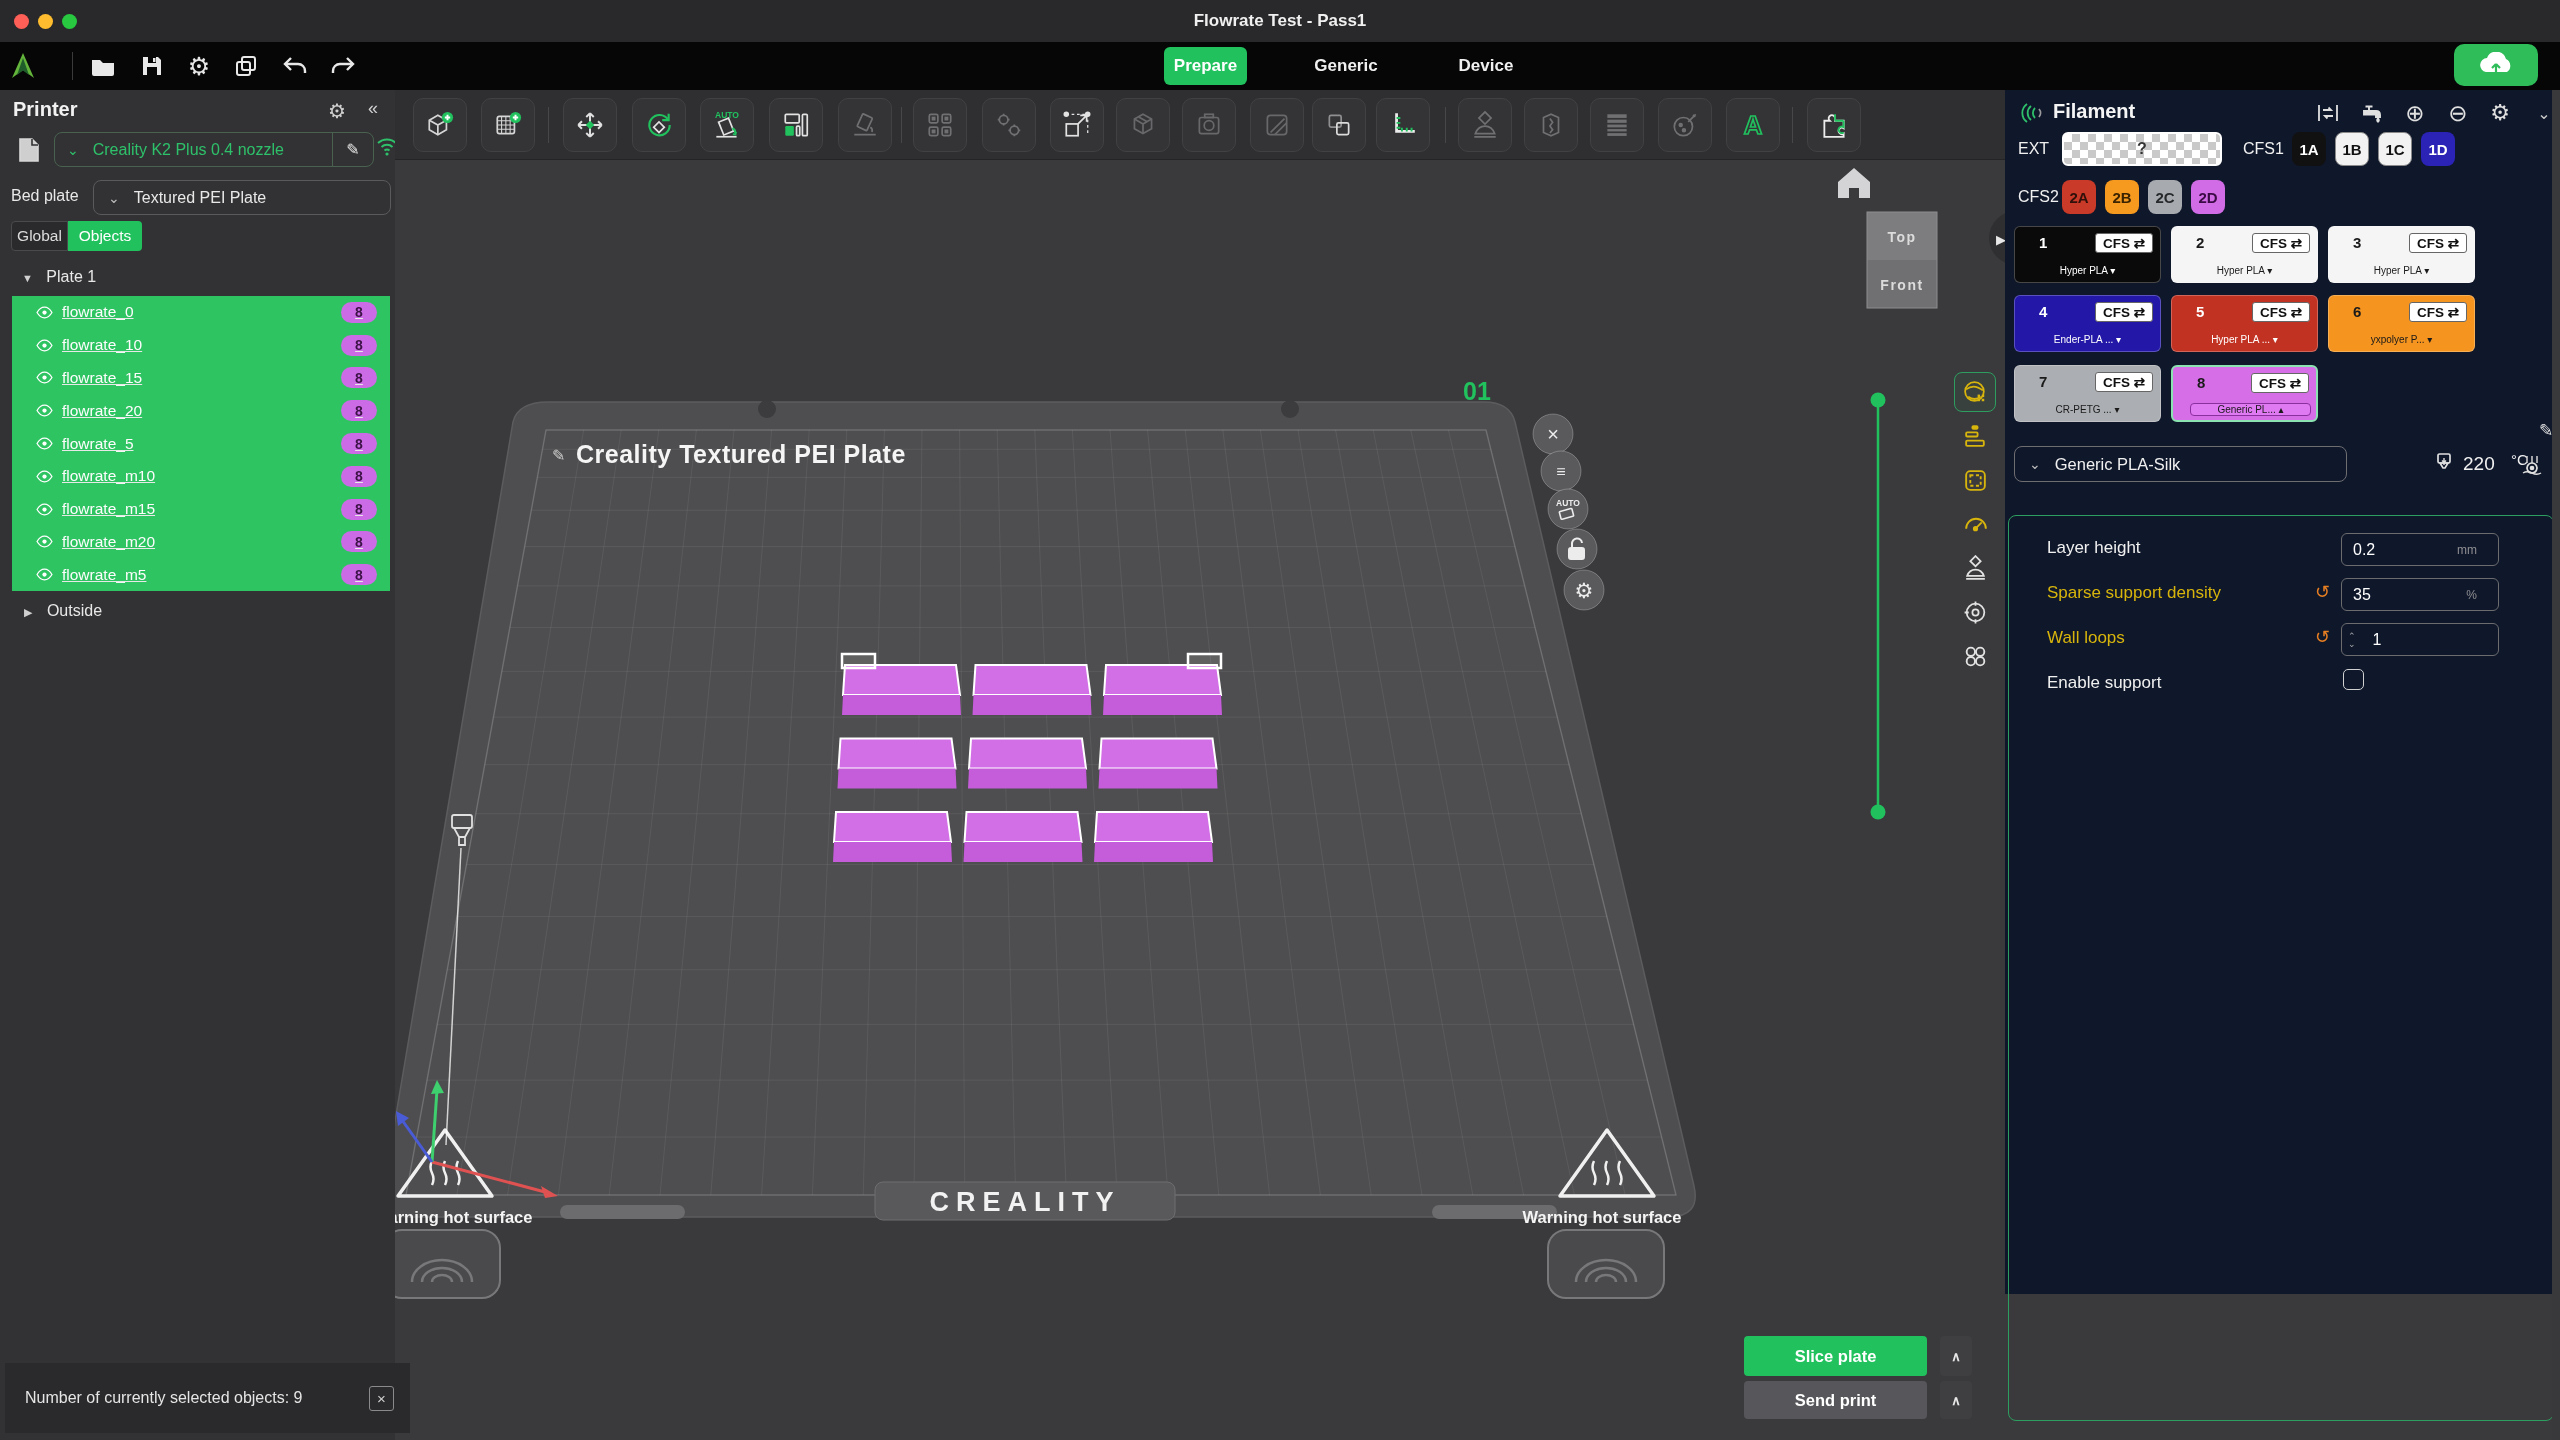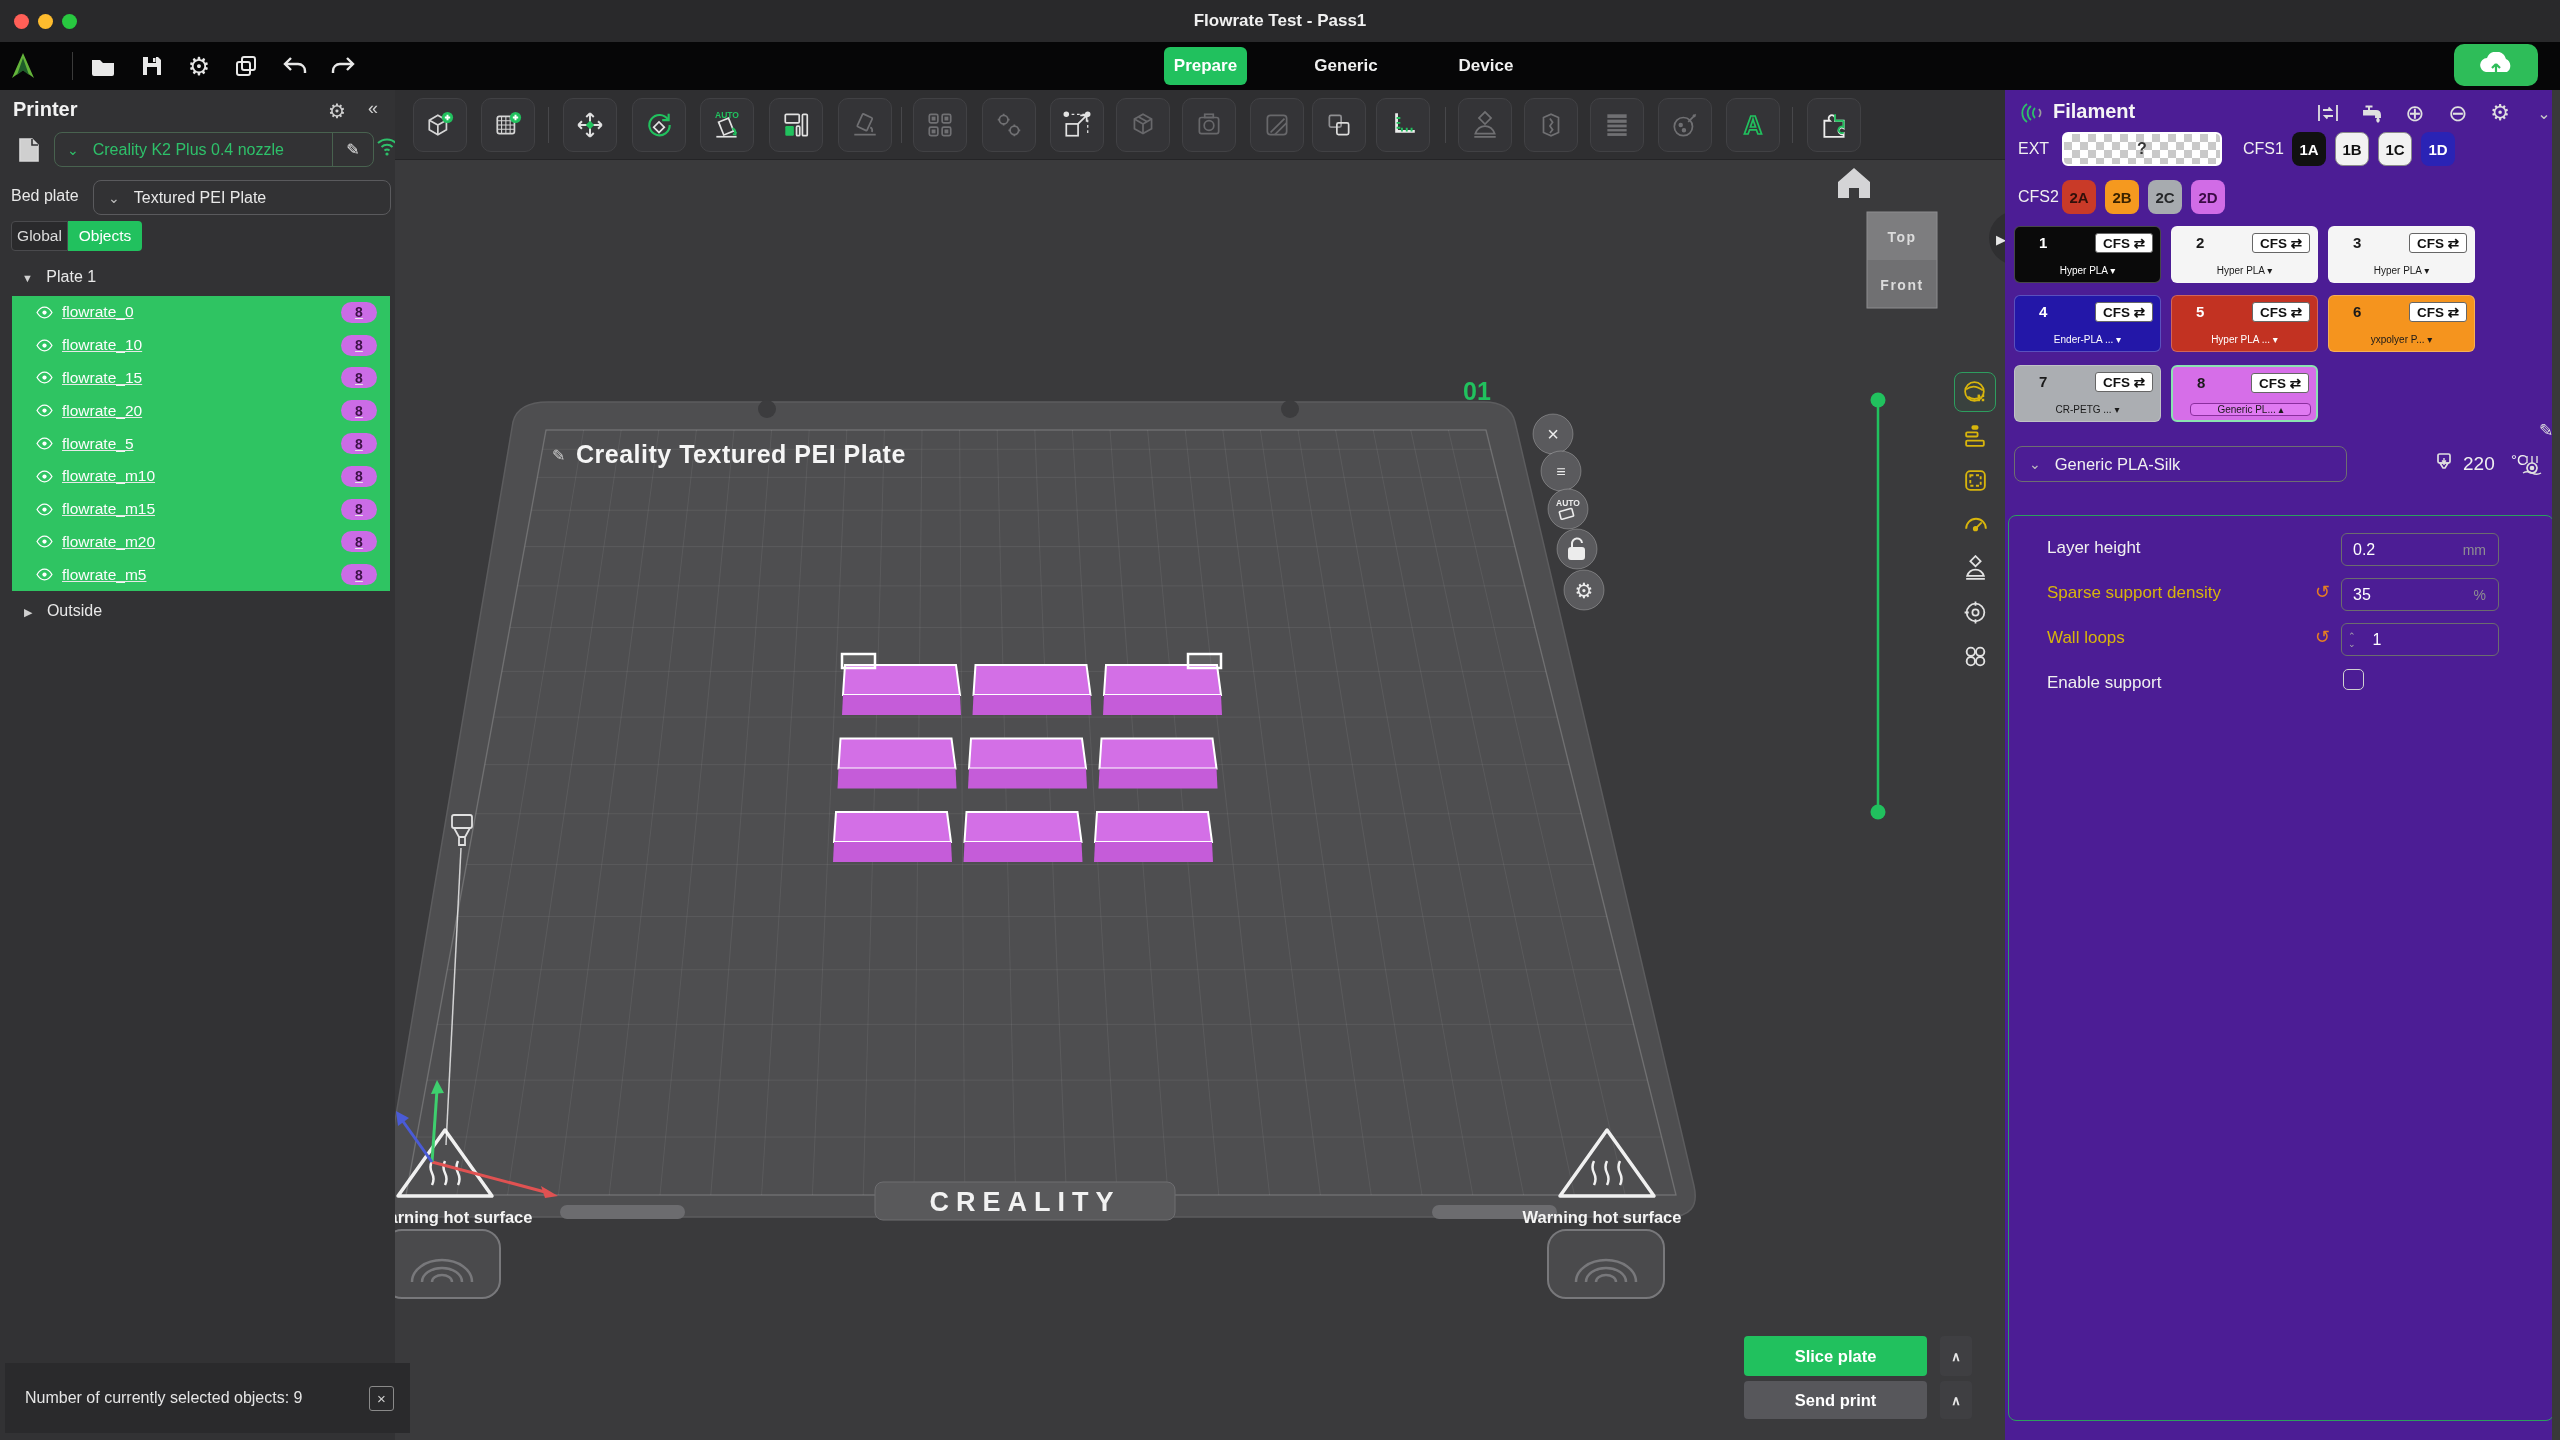--- a/index.html
+++ b/index.html
@@ -54,21 +54,21 @@
   .tree-hdr .tri { font-size:11px; color:#d0d0d0; margin-right:9px; }
   .obj-rows { position:absolute; left:12px; top:206px; width:378px; }
   .obj-row { height:32.8px; background:#2fc462; display:flex; align-items:center;text-decoration:underline; }
   .obj-row .eye { margin-left:24px; display:flex; }
   .obj-row .oname { margin-left:9px; font-size:15.5px; color:#fdfdfd; flex:1; }
   .obj-row .badge { margin-right:13px; width:36px; height:21px; border-radius:11px; background:#cb6ce6; color:#3c1145; font-size:14px; font-weight:bold; display:flex; align-items:center; justify-content:center; }
   .outside-row { position:absolute; left:24px; top:512px; font-size:16px; color:#e8e8e8; }
   .outside-row .tri { font-size:11px; color:#d0d0d0; margin-right:10px; }
 
   
-  .right-panel { position:absolute; left:2005px; top:90px; width:555px; height:1350px; background:#4c1d95; z-index:4; }
+  .right-panel { position:absolute; left:2005px; top:90px; width:555px; height:1204px; background:#0f172a; z-index:4; }
   .rp-scroll { position:absolute; right:0; top:0; width:8px; height:1350px; background:#39393b; }
   .rp-title { position:absolute; left:48px; top:10px; font-size:20px; font-weight:bold; color:#f5f5f5; }
   .rp-hicon { position:absolute; top:9px; width:30px; height:28px; display:flex; align-items:center; justify-content:center; color:#e0e0e0; font-size:21px; }
   .rp-label { position:absolute; font-size:16px; color:#f0f0f0; }
   .ext-swatch { position:absolute; left:57px; top:42px; width:160px; height:34px; border:2px solid #fff; border-radius:6px;
     background-color:#fff;
     background-image:linear-gradient(45deg,#c9c9c9 25%,transparent 25%,transparent 75%,#c9c9c9 75%),linear-gradient(45deg,#c9c9c9 25%,transparent 25%,transparent 75%,#c9c9c9 75%);
     background-size:16px 16px; background-position:0 0,8px 8px;
     display:flex; align-items:center; justify-content:center; color:#333; font-size:16px; font-weight:bold; }
   .chip { position:absolute; width:34px; height:34px; border-radius:8px; display:flex; align-items:center; justify-content:center; font-size:15px; font-weight:bold; }
@@ -81,21 +81,21 @@
   .mat-select .chev { color:#bdbdbd; font-size:14px; margin:0 14px; }
   .temp-val { position:absolute; left:458px; top:363px; font-size:19px; color:#f0f0f0; }
   .temp-unit { position:absolute; left:506px; top:361px; font-size:15px; color:#f0f0f0; }
   .rp-pencil { position:absolute; left:534px; top:330px; font-size:17px; color:#e0e0e0; }
   .green-box { position:absolute; left:3px; top:425px; width:546px; height:906px; border:1.5px solid #2d9e5f; border-radius:8px; }
   .set-label { position:absolute; left:38px; font-size:17px; color:#f0f0f0; }
   .set-label.mod { color:#d8b50c; }
   .reset-ic { position:absolute; left:306px; font-size:18px; color:#e67e22; }
   .set-input { position:absolute; left:332px; width:158px; height:33px; border:1px solid #6c6c6e; border-radius:6px; display:flex; align-items:center; }
   .set-input .val { margin-left:11px; font-size:16px; color:#fff; flex:1; }
-  .set-input .unit { margin-right:12px; font-size:14px; color:#8f8f92; }
+  .set-input .unit { margin-right:21px; font-size:12px; color:#8f8f92; }
   .spin { display:flex; flex-direction:column; margin-left:6px; margin-right:6px; color:#aaa; font-size:9px; line-height:8px; }
   .checkbox { position:absolute; left:334px; width:21px; height:21px; border:1.5px solid #d0d0d0; border-radius:5px; }
 
   
   #scene { position:absolute; left:0; top:0; z-index:1; }
   .right-strip { position:absolute; left:1954px; top:372px; width:48px; z-index:3; }
   .strip-item { width:42px; height:40px; margin-bottom:4px; display:flex; align-items:center; justify-content:center; }
   .strip-active { border:1.5px solid #2d9e5f; border-radius:8px; background:rgba(45,158,95,0.08); }
   .status-box { position:absolute; left:5px; top:1363px; width:405px; height:70px; background:#2a2a2c; z-index:5; display:flex; align-items:center; }
   .status-text { margin-left:20px; font-size:16px; color:#e5e5e5; flex:1; }

